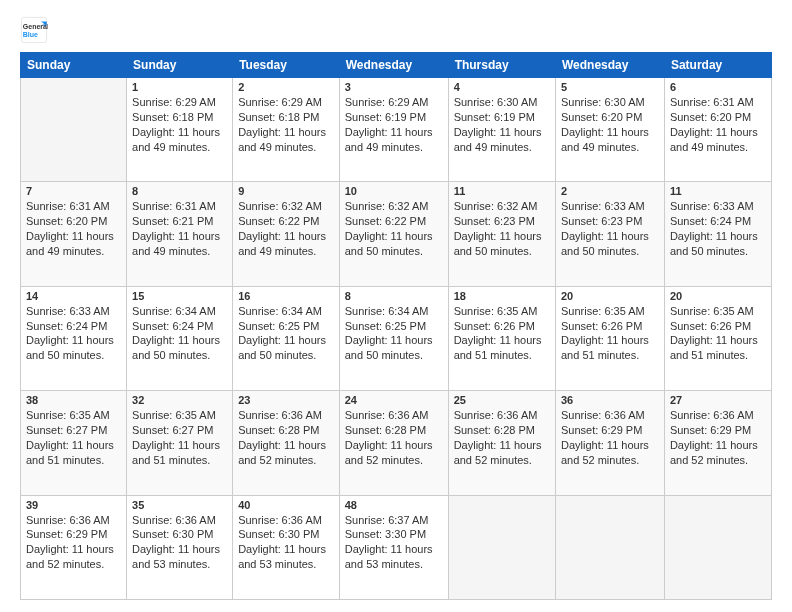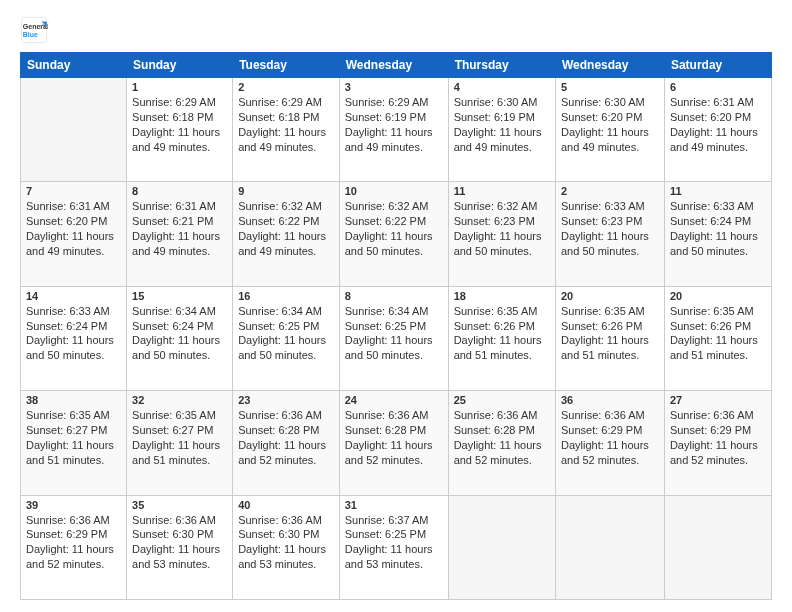--- a/index.html
+++ b/index.html
@@ -334,23 +334,23 @@
 and 53 minutes.</div>
           </td>
           <td>
             <span class="day-number">40</span>
             <div class="day-info" style="white-space: pre-line;">Sunrise: 6:36 AM
 Sunset: 6:30 PM
 Daylight: 11 hours
 and 53 minutes.</div>
           </td>
           <td>
-            <span class="day-number">31</span>
+            <span class="day-number">48</span>
             <div class="day-info" style="white-space: pre-line;">Sunrise: 6:37 AM
-Sunset: 6:25 PM
+Sunset: 3:30 PM
 Daylight: 11 hours
 and 53 minutes.</div>
           </td>
           <td class="empty"></td>
           <td class="empty"></td>
           <td class="empty"></td>
         </tr>
       </tbody>
   </table>
 </div>

